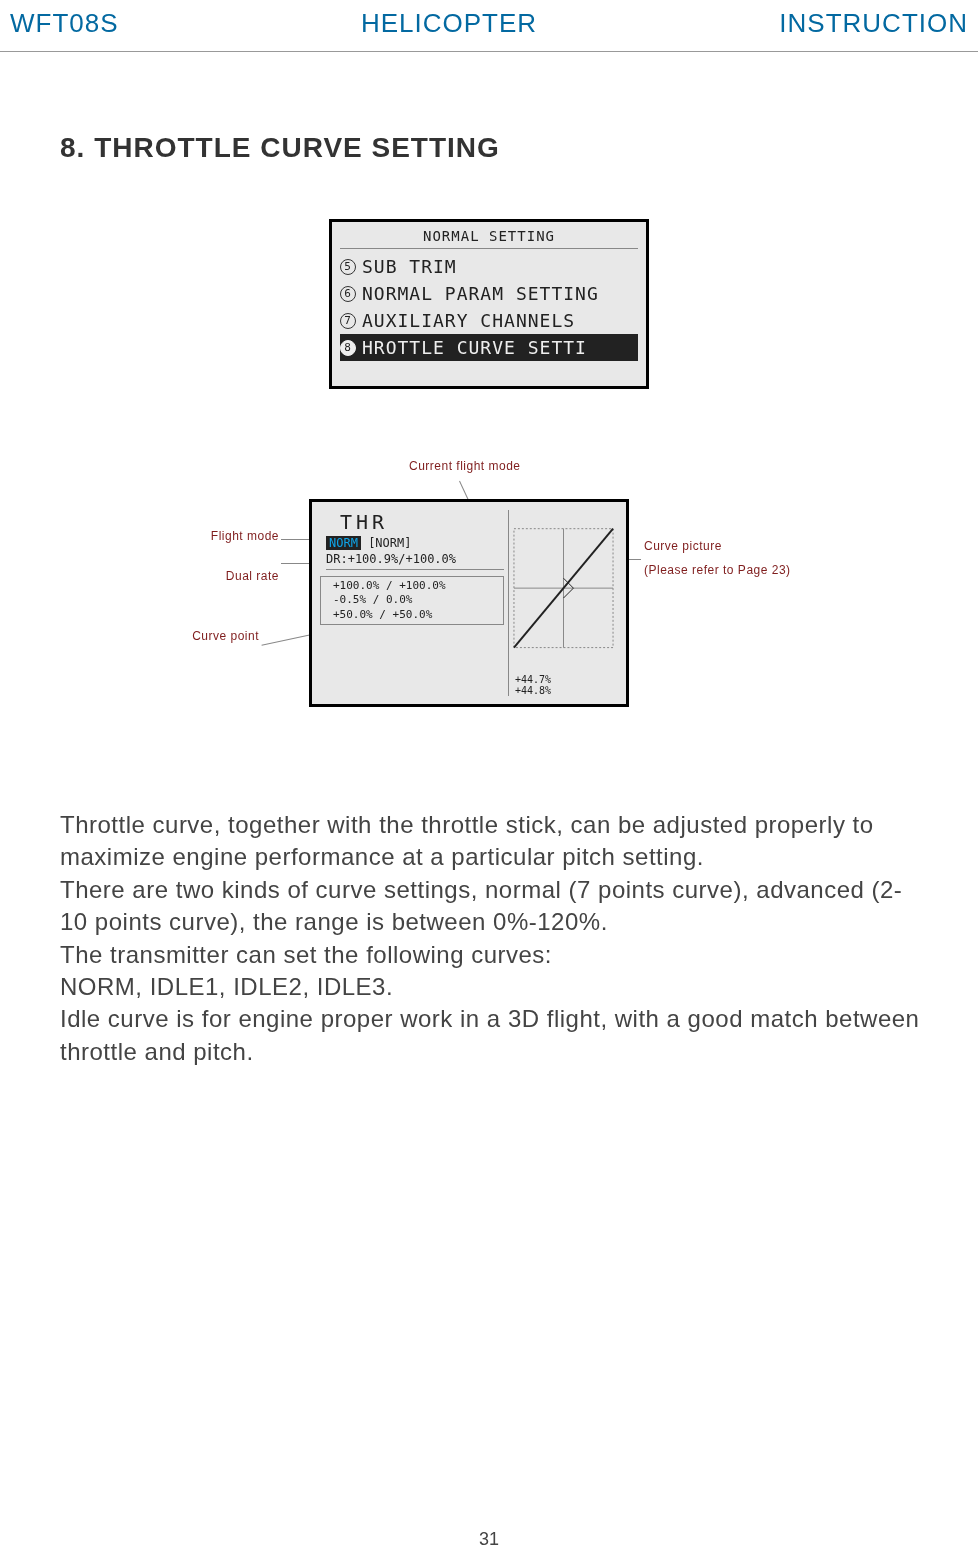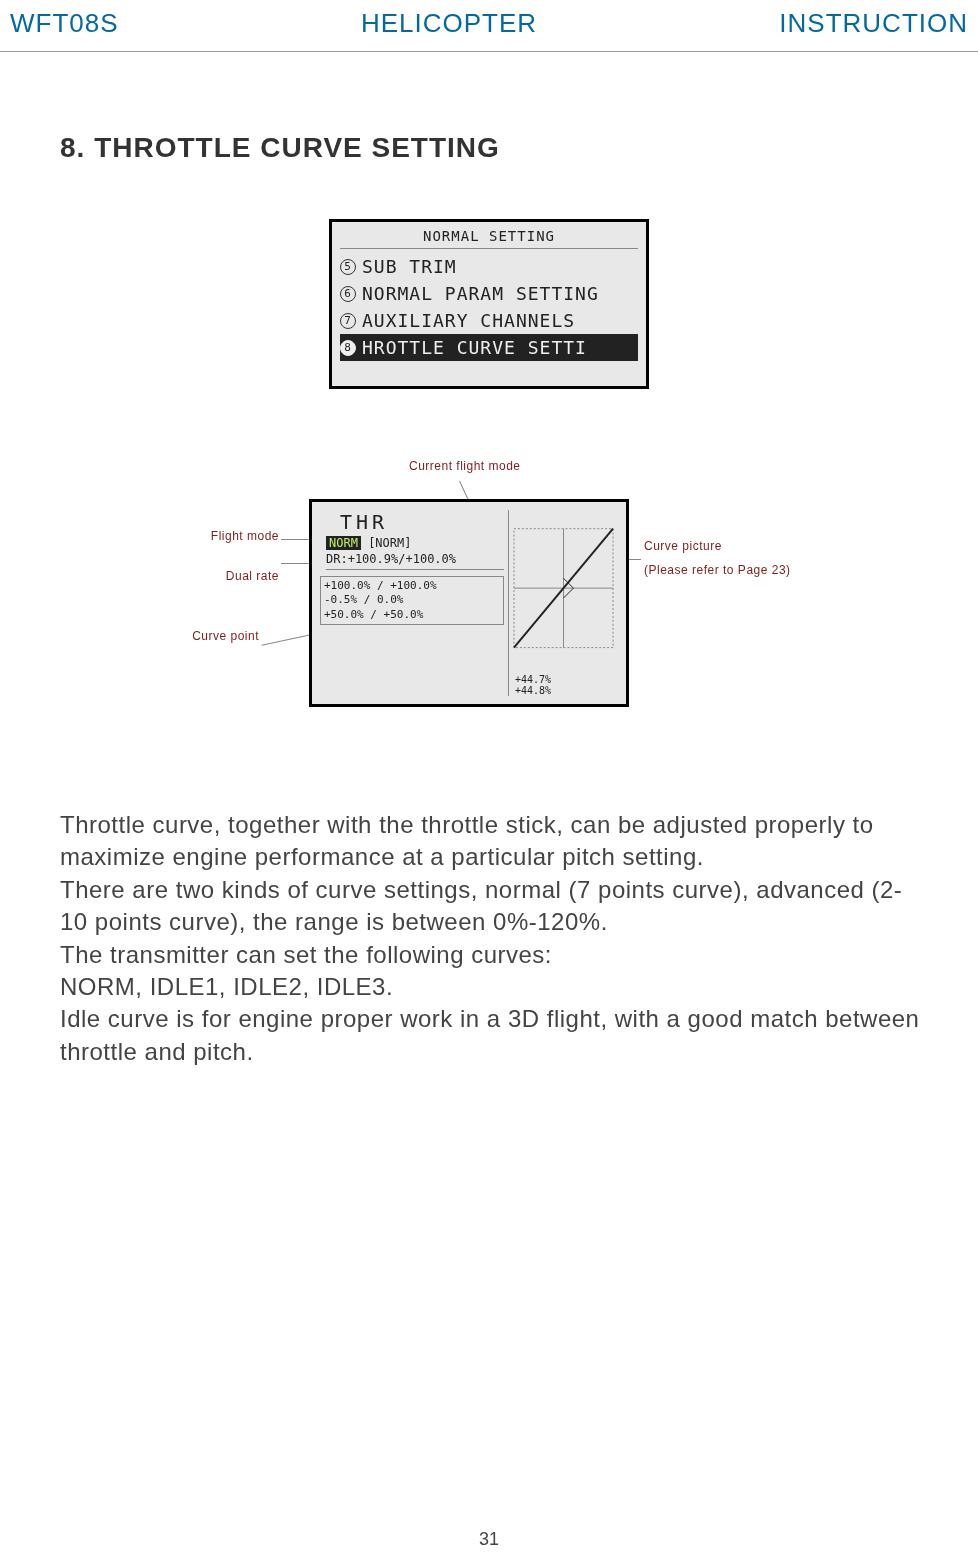--- a/index.html
+++ b/index.html
@@ -104,33 +104,33 @@
       margin-left: 20px;
       margin-bottom: 2px;
     }
     .lcd-detail .mode-row {
       font-size: 12px;
       margin-left: 6px;
       margin-bottom: 2px;
     }
     .lcd-detail .mode-row .hl {
       background: #222;
-      color: #bef264;
+      color: #0ea5e9;
       padding: 0 3px;
     }
     .lcd-detail .dr-row {
       font-size: 12px;
       margin-left: 6px;
       margin-bottom: 6px;
       border-bottom: 1px solid #888;
       padding-bottom: 3px;
     }
     .lcd-detail .pts {
       border: 1px solid #888;
-      padding: 2px 3px;
+      padding: 2px 12px;
       font-size: 11px;
       line-height: 1.3;
     }
     .lcd-detail .graph {
       width: 110px;
       border-left: 1px solid #888;
       position: relative;
     }
     .lcd-detail .graph svg { width: 100%; height: 100%; }
     .label {

